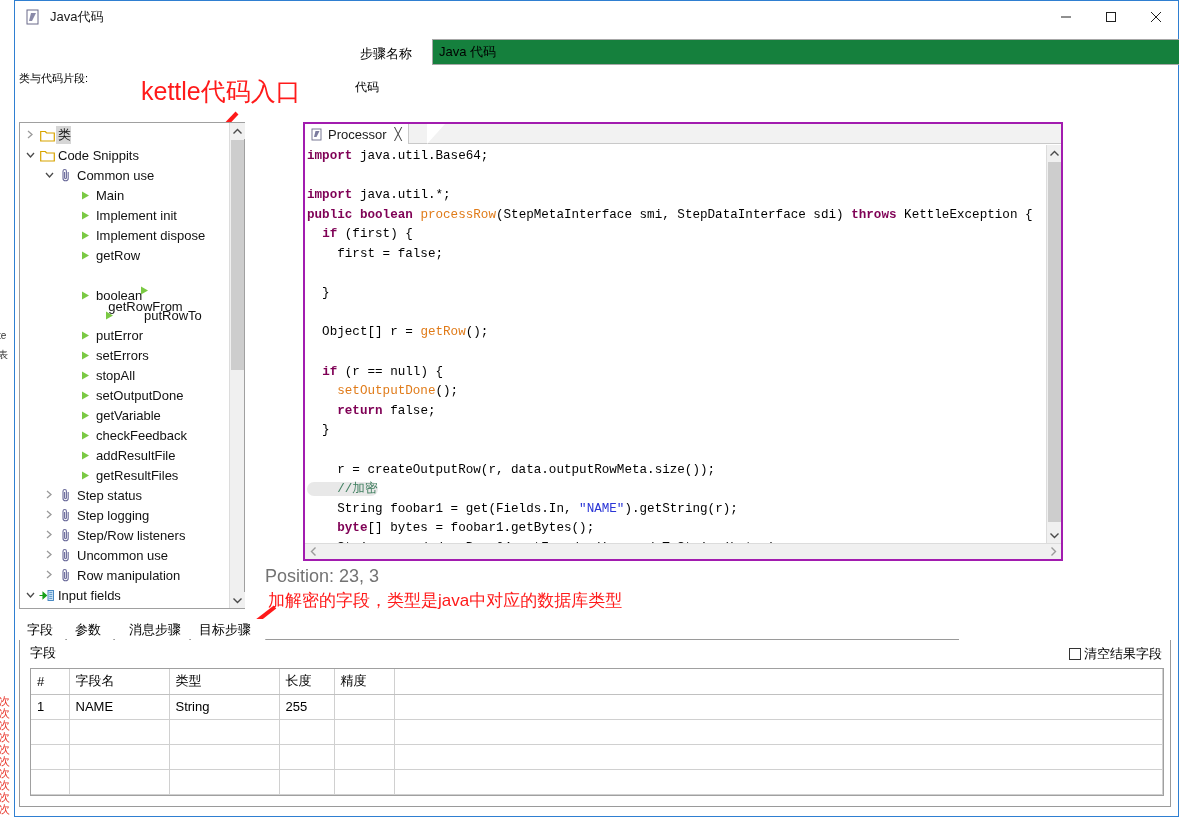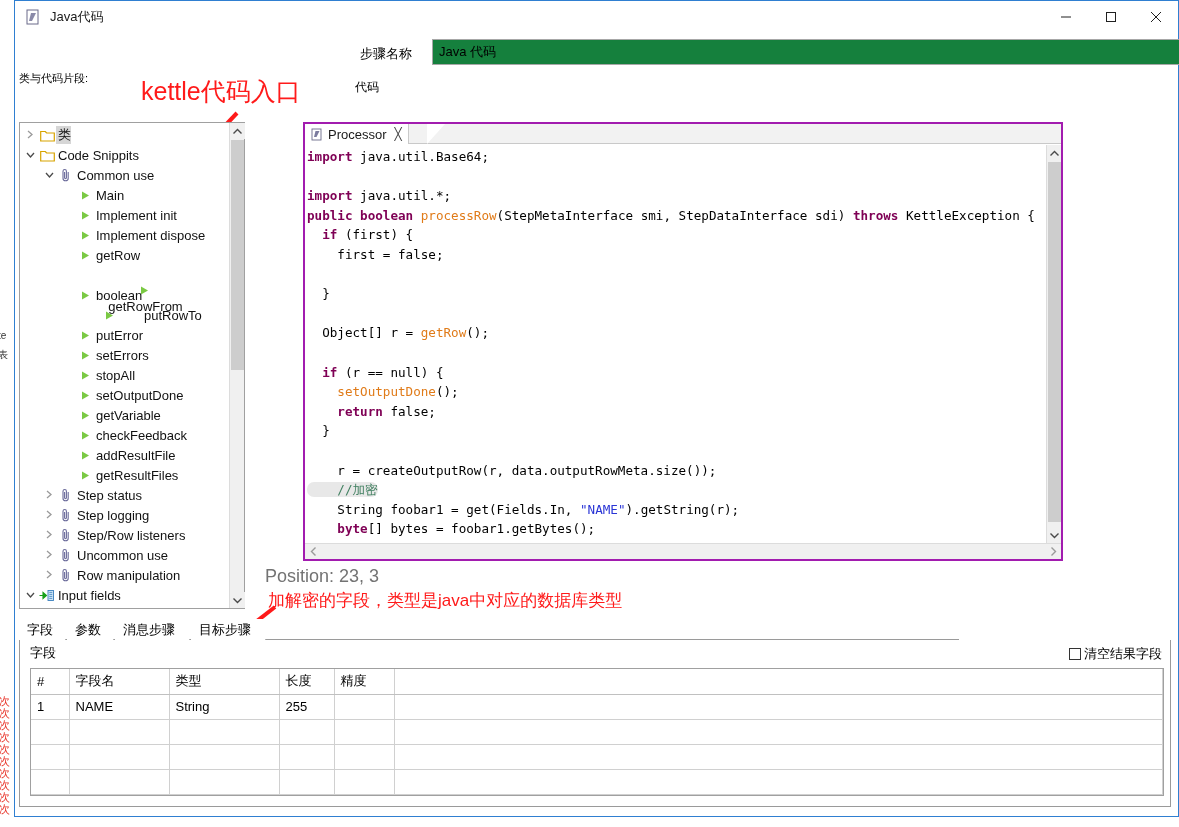--- a/index.html
+++ b/index.html
@@ -145,21 +145,21 @@
     display:flex; flex-direction:column;
   }
   .code-body {
     flex:1 1 auto; position:relative; overflow:hidden; display:flex;
   }
   .code-text {
     flex:1 1 auto; overflow:hidden; padding:2px 0 0 2px;
     font-family:"DejaVu Sans Mono", "Liberation Mono", monospace;
     font-size:12.6px; line-height:19.6px; white-space:pre;
   }
-  .code-text .ln { height:19.6px; }
+  .code-text .ln { height:19.6px;font-family:Liberation Mono, monospace; }
   .kw { color:#7f0055; font-weight:bold; }
   .fn { color:#e07b19; }
   .str { color:#2a35d6; }
   .cmt { color:#3f7f5f;border-radius:7px; }
   .plain { color:#000; }
   .cmt-hi { background:#e8e8e8; }
 
   .code-vscroll {
     width:15px; flex:0 0 15px; background:#f0f0f0; border-left:1px solid #dcdcdc; position:relative;
   }
@@ -624,21 +624,21 @@
         <div class="ftab active" style="left: 0px; width: 46px;">
               <span>字段</span>
               <span class="slant-b"></span>
               <span class="slant"></span>
             </div>
             <div class="ftab" style="left: 48px; width: 46px;">
               <span>参数</span>
               <span class="slant-b"></span>
               <span class="slant"></span>
             </div>
-            <div class="ftab" style="left: 96px; width: 74px;">
+            <div class="ftab" style="left: 96px; width: 74px; justify-content: flex-end;">
               <span>消息步骤</span>
               <span class="slant-b"></span>
               <span class="slant"></span>
             </div>
             <div class="ftab" style="left: 172px; width: 74px;">
               <span>目标步骤</span>
               <span class="slant-b"></span>
               <span class="slant"></span>
             </div>
           </div>

